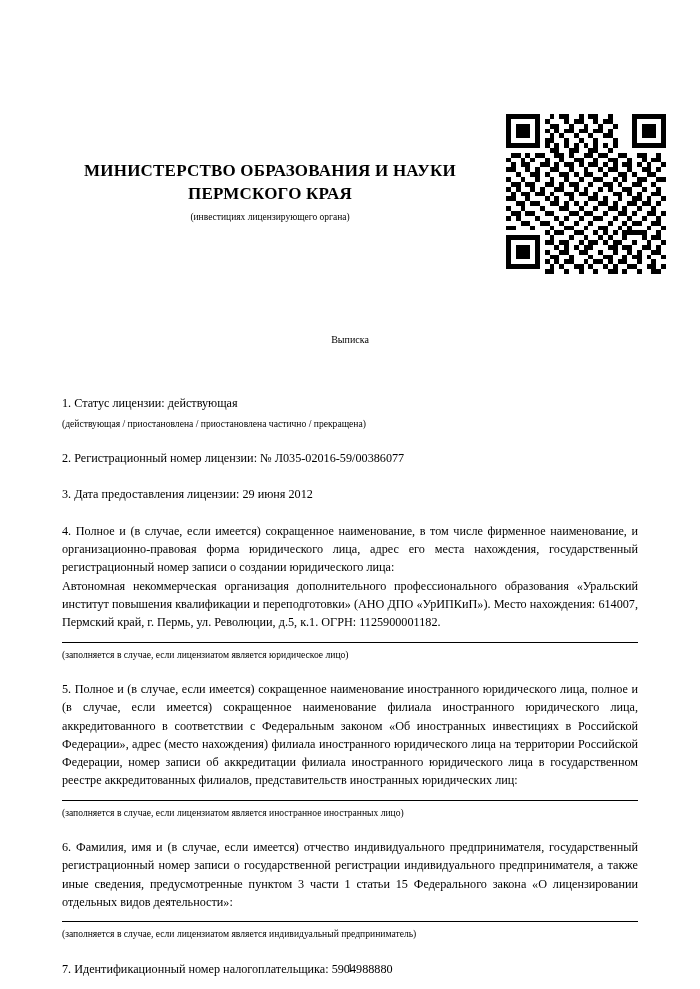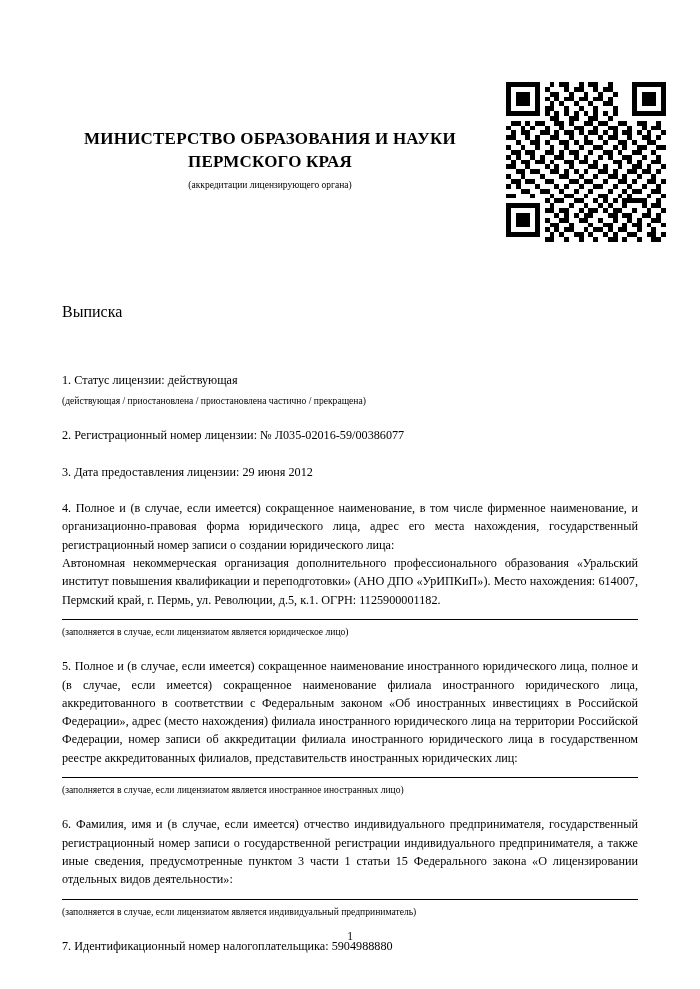--- a/index.html
+++ b/index.html
@@ -14,20 +14,21 @@
     font-family: "Liberation Serif", serif;
     color: #000000;
     overflow: hidden;
   }
   .page {
     position: relative;
     width: 700px;
     height: 784px;
     padding: 0;
     box-sizing: border-box;
+    margin-top: 32px;
   }
   .qr {
     position: absolute;
     top: 82px;
     left: 506px;
     width: 160px;
     height: 160px;
   }
   .qr svg { display: block; }
 
@@ -50,22 +51,22 @@
   }
 
   .content {
     position: absolute;
     top: 300px;
     left: 62px;
     width: 576px;
   }
 
   .doc-title {
-    text-align: left;
-    font-size: 16px;
+    text-align: center;
+    font-size: 10px;
     line-height: 1.55;
   }
   .doc-title .line2 { white-space: nowrap; }
 
   .section {
     margin-top: 18px;
     font-size: 12.2px;
     line-height: 1.5;
     text-align: justify;
     font-family: Liberation Serif, serif;
@@ -439,21 +440,21 @@
           <rect x="30" y="32" width="2" height="1"></rect>
       </g>
     </svg>
   </div>
 
   <div class="header-block">
     <div class="org-title">
       <div>МИНИСТЕРСТВО ОБРАЗОВАНИЯ И НАУКИ</div>
       <div>ПЕРМСКОГО КРАЯ</div>
     </div>
-    <div class="org-sub">(аккредитации лицензирующего органа)</div>
+    <div class="org-sub">(инвестициях лицензирующего органа)</div>
   </div>
 
   <div class="content">
 
     <div class="doc-title">
       <div>Выписка</div>
     </div>
 
     <div class="section first">
       <div>1. Статус лицензии: действующая</div>

